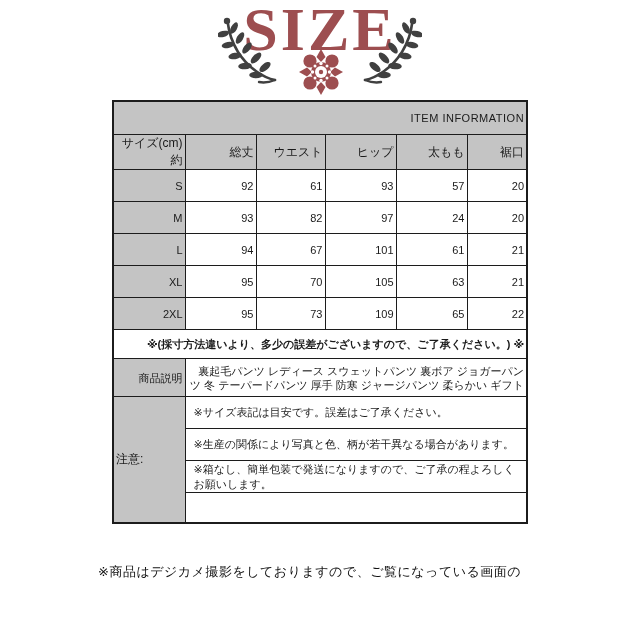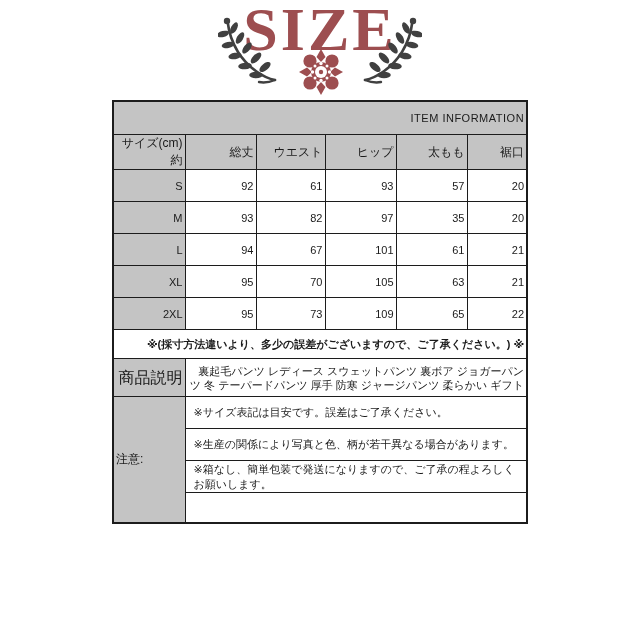--- a/index.html
+++ b/index.html
@@ -30,21 +30,21 @@
     border:1px solid #1c1c1c;text-align:right;vertical-align:middle;
     padding:0 2px;overflow:hidden;
   }
   td.gray{background:#c4c4c4;}
   td.bl{border-left:2px solid #1c1c1c;}
   tr.r-banner td{height:32px;font-size:11px;letter-spacing:0.5px;}
   tr.r-head td{height:32px;font-size:12px;}
   tr.r-size td{height:31px;}
   tr.r-note td{height:28px;font-weight:bold;font-size:11px;}
   tr.r-desc td{height:37px;font-size:11px;line-height:14px;}
-  tr.r-desc td.lbl{font-size:16px;}
+  tr.r-desc td.lbl{font-size:11px;}
   tr.r-caut td{height:31px;text-align:left;padding-left:8px;font-size:11px;margin-left:27px;}
   tr.r-caut td.lbl{padding-left:2px;font-size:12px;}
   tr.r-empty td{height:29px;}
   
   .footer{
     position:absolute;left:98px;top:536px;width:520px;
     font-size:13px;line-height:14.6px;letter-spacing:0.5px;
     white-space:pre;color:#111;
   }
 </style>
@@ -144,21 +144,21 @@
     <td>61</td>
     <td class="bl">93</td>
     <td>57</td>
     <td>20</td>
   </tr>
   <tr class="r-size">
     <td class="gray">M</td>
     <td>93</td>
     <td>82</td>
     <td class="bl">97</td>
-    <td>35</td>
+    <td>24</td>
     <td>20</td>
   </tr>
   <tr class="r-size">
     <td class="gray">L</td>
     <td>94</td>
     <td>67</td>
     <td class="bl">101</td>
     <td>61</td>
     <td>21</td>
   </tr>
@@ -195,18 +195,19 @@
   <tr class="r-caut">
     <td colspan="5">※箱なし、簡単包装で発送になりますので、ご了承の程よろしくお願いします。</td>
   </tr>
   <tr class="r-empty">
     <td colspan="5"></td>
   </tr>
   </tbody>
 </table>
 
 <div class="footer">
+  <div>※商品はデジカメ撮影をしておりますので、ご覧になっている画面の</div>
   
   
   
   
   
 </div>
 
 </body></html>

